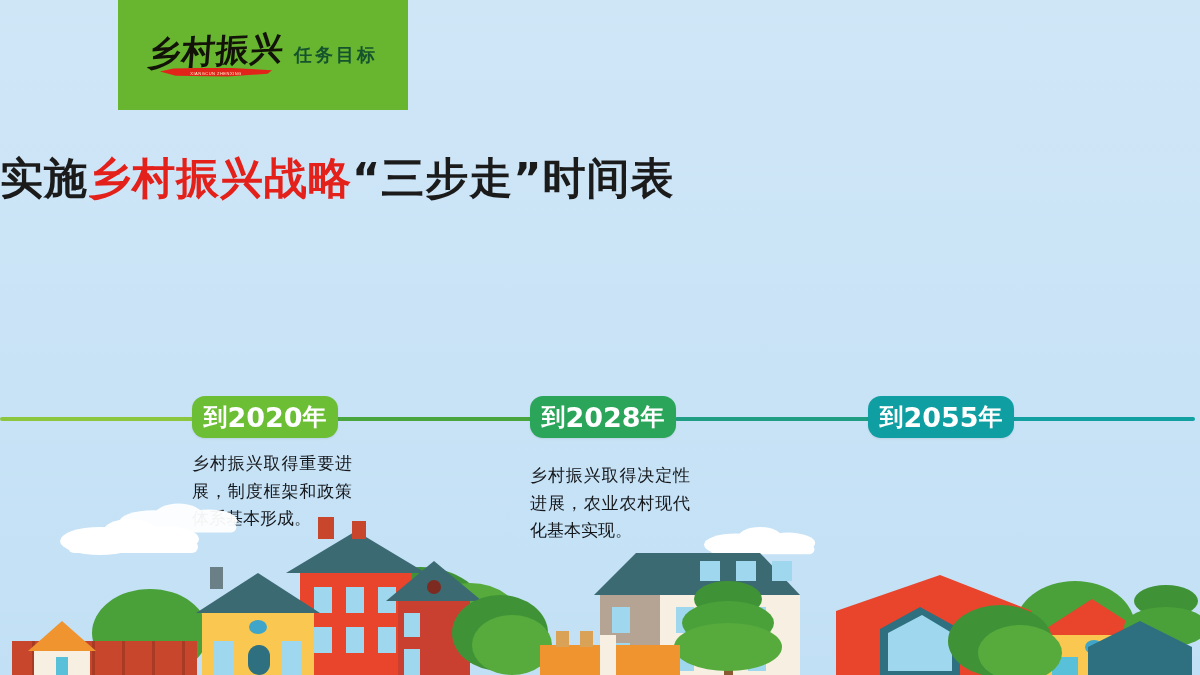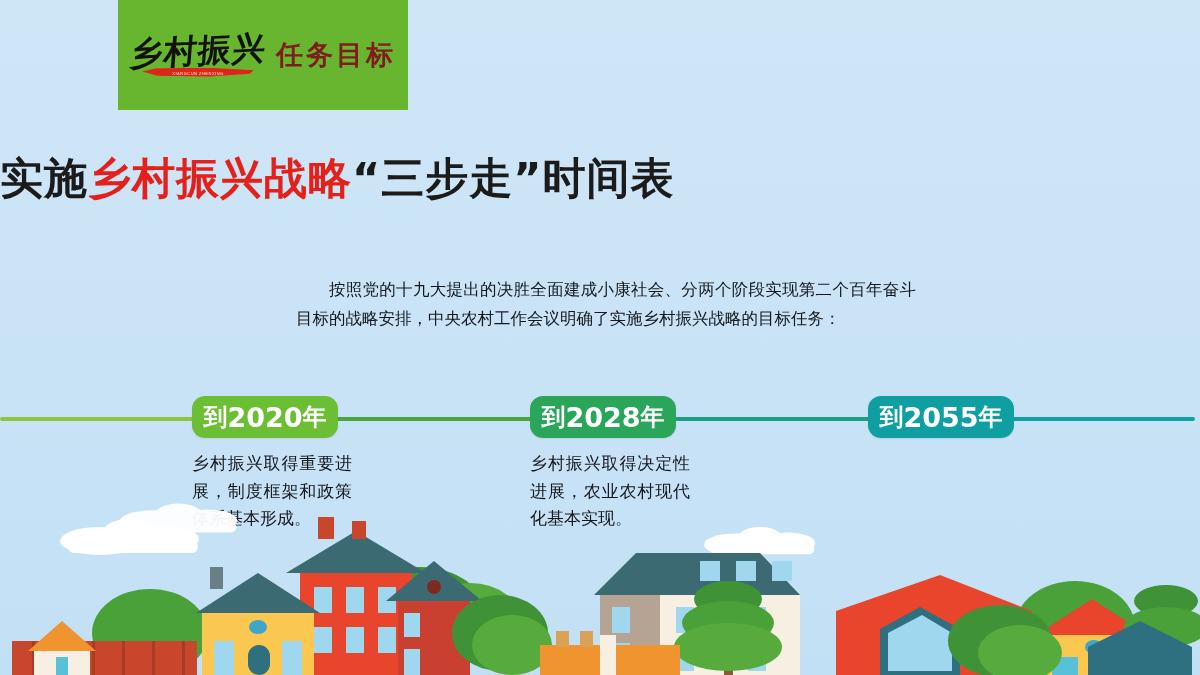--- a/index.html
+++ b/index.html
@@ -18,21 +18,21 @@
   .logo-mark{position:relative;display:flex;flex-direction:column;align-items:center;}
   .logo-cn{font-family:"DejaVu Serif","Liberation Serif",serif;font-weight:bold;
            font-size:33px;color:#121208;letter-spacing:1px;
            transform:skewX(-7deg) rotate(-2.5deg);line-height:1;}
   .logo-brush{width:112px;height:9px;margin-top:1px;
               background:#e2231a;
               clip-path:polygon(0% 45%,12% 10%,55% 0%,100% 30%,96% 70%,60% 100%,14% 92%);}
   .logo-brush-sub{position:absolute;bottom:1px;left:50%;transform:translateX(-50%);
                   font-size:4px;color:#fff6cf;letter-spacing:.5px;white-space:nowrap;
                   font-family:"Liberation Sans",sans-serif;}
-  .logo-sub{font-size:27px;font-weight:bold;color:#7f1d1d;letter-spacing:3px;
+  .logo-sub{font-size:18px;font-weight:bold;color:#14532d;letter-spacing:3px;
             font-family:"DejaVu Sans","Liberation Sans",sans-serif;}
 
   
   .title{position:absolute;left:0;top:150px;width:1200px;text-align:left;
          font-size:43px;font-weight:bold;color:#1b1b1b;letter-spacing:1px;
          font-family:"DejaVu Sans","Liberation Sans",sans-serif;white-space:nowrap;}
   .title .hl{color:#e4201b;}
   .subtitle{position:absolute;left:0;top:216px;width:1200px;text-align:center;
             font-size:32px;color:#202020;letter-spacing:1px;
             font-family:"DejaVu Sans","Liberation Sans",sans-serif;white-space:nowrap;}
@@ -58,21 +58,21 @@
   .badge .yr{font-size:27px;}
   .badge-0{left:192px;width:146px;background:#6cbe34;}
   .badge-1{left:530px;width:146px;background:#2aa55a;}
   .badge-2{left:868px;width:146px;background:#0f9fa2;}
 
   
   .mstone{position:absolute;top:450px;width:160px;font-size:17px;line-height:1.62;
           color:#15181c;text-align:justify;
           font-family:"DejaVu Sans","Liberation Sans",sans-serif;}
   .mstone-0{left:192px;}
-  .mstone-1{left:530px;}
+  .mstone-1{left:530px;margin-top:12px;}
   .mstone-2{left:868px;}
 
   
   .scene{position:absolute;left:0;bottom:0;width:1200px;height:180px;}
   .scene svg{display:block;width:1200px;height:180px;}
 </style>
 </head>
 <body>
 
 <div class="poster">
@@ -83,21 +83,20 @@
       <div class="logo-brush">
         <div class="logo-brush-sub">XIANGCUN ZHENXING</div>
       </div>
     </div>
     <div class="logo-sub">任务目标</div>
   </div>
 
   <div class="title"><span>实施</span><span class="hl">乡村振兴战略</span><span>“三步走”时间表</span></div>
 
 
-  <div class="lede">按照党的十九大提出的决胜全面建成小康社会、分两个阶段实现第二个百年奋斗目标的战略安排，中央农村工作会议明确了实施乡村振兴战略的目标任务：</div>
 
   <div class="timeline">
     <div class="tl-line tl-seg-0"></div>
     <div class="tl-line tl-seg-1"></div>
     <div class="tl-line tl-seg-2"></div>
     <div class="tl-line tl-seg-3"></div>
 
     <div class="badge badge-0">
         <span>到</span>
         <span class="yr">2020</span>

